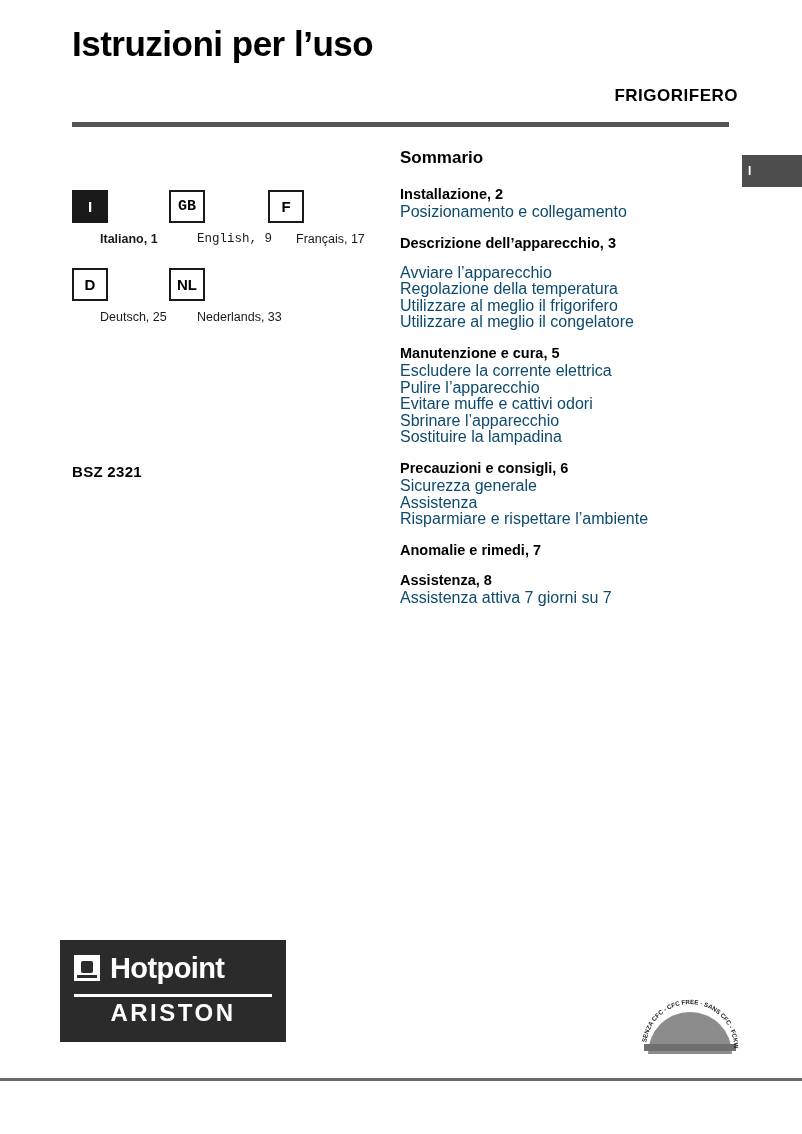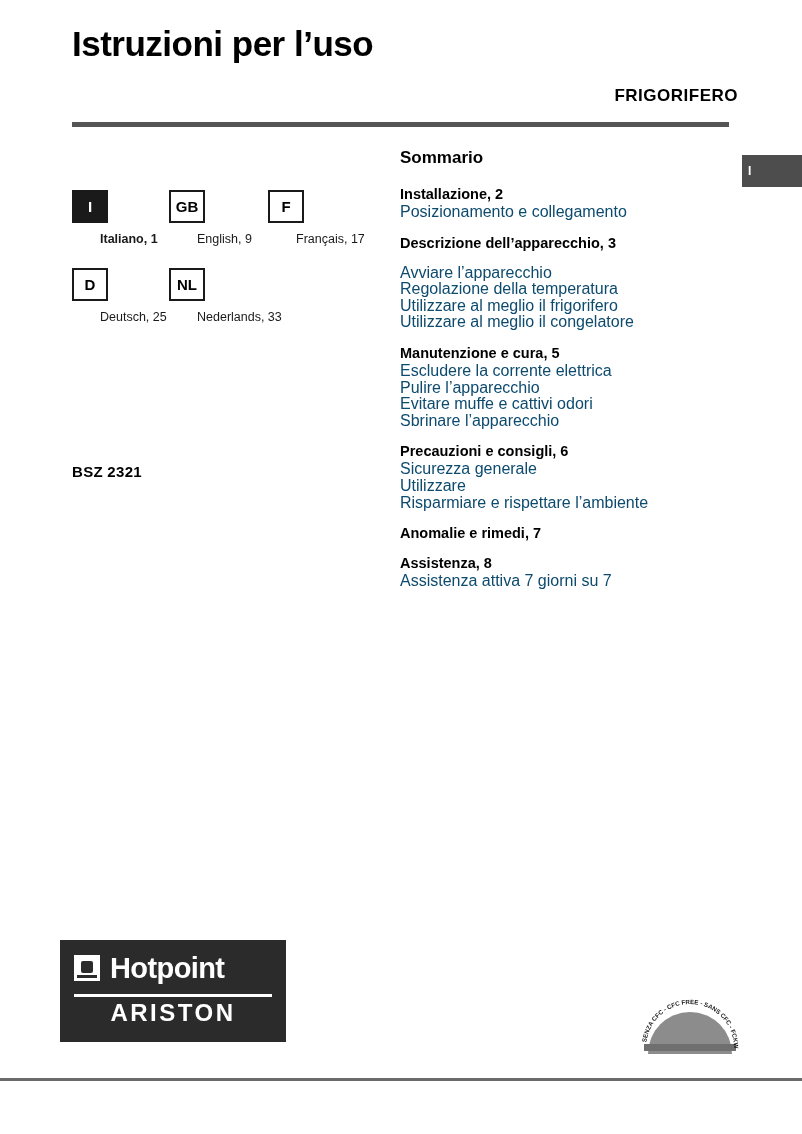--- a/index.html
+++ b/index.html
@@ -224,21 +224,21 @@
   <div class="rule"></div>
 
   <div class="lang-tab">I</div>
 
   <div class="lang-grid">
     <div class="lang-row">
       <div class="lang-cell" style="left:0px;">
         <div class="lang-box filled">I</div>
         <div class="lang-label bold">Italiano, 1</div>
       </div>
-      <div class="lang-cell" style="left:97px;">
+      <div class="lang-cell" style="left:97px;font-family:Liberation Mono, monospace;">
         <div class="lang-box">GB</div>
         <div class="lang-label">English, 9</div>
       </div>
       <div class="lang-cell" style="left:196px;">
         <div class="lang-box">F</div>
         <div class="lang-label">Français, 17</div>
       </div>
     </div>
     <div class="lang-row">
       <div class="lang-cell" style="left:0px;">
@@ -272,26 +272,27 @@
       <div class="sec-item">Utilizzare al meglio il frigorifero</div>
       <div class="sec-item">Utilizzare al meglio il congelatore</div>
     </div>
 
     <div class="sec">
       <div class="sec-head">Manutenzione e cura, 5</div>
       <div class="sec-item">Escludere la corrente elettrica</div>
       <div class="sec-item">Pulire l’apparecchio</div>
       <div class="sec-item">Evitare muffe e cattivi odori</div>
       <div class="sec-item">Sbrinare l’apparecchio</div>
+      <div class="sec-item">Sostituire la lampadina</div>
     </div>
 
     <div class="sec">
       <div class="sec-head">Precauzioni e consigli, 6</div>
       <div class="sec-item">Sicurezza generale</div>
-      <div class="sec-item">Utilizzare</div>
+      <div class="sec-item">Assistenza</div>
       <div class="sec-item">Risparmiare e rispettare l’ambiente</div>
     </div>
 
     <div class="sec">
       <div class="sec-head">Anomalie e rimedi, 7</div>
     </div>
 
     <div class="sec">
       <div class="sec-head">Assistenza, 8</div>
       <div class="sec-item">Assistenza attiva 7 giorni su 7</div>

